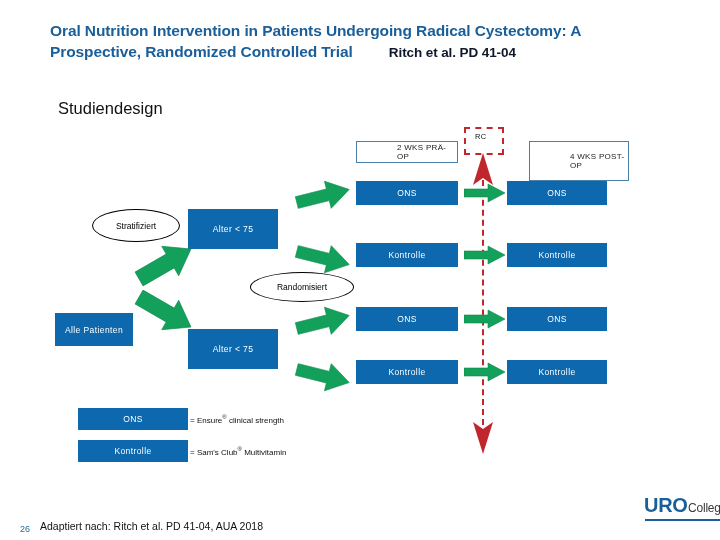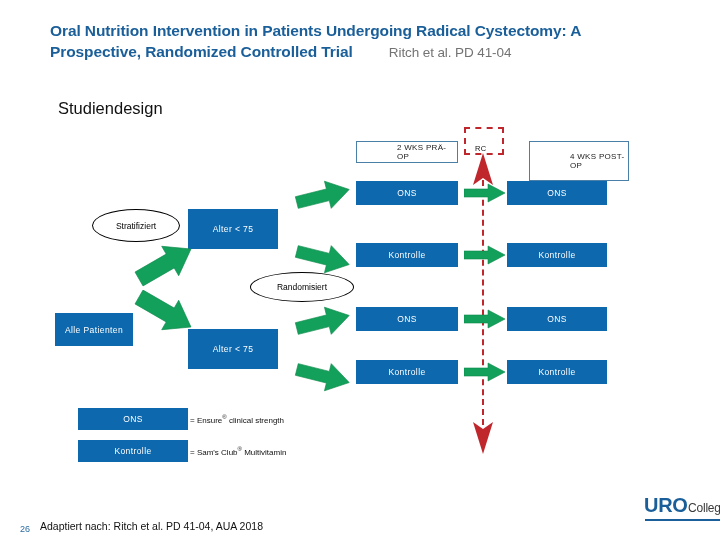--- a/index.html
+++ b/index.html
@@ -22,22 +22,22 @@
     left: 50px;
     top: 20px;
     width: 625px;
     font-size: 15.5px;
     line-height: 1.36;
     color: #1a5f99;
     font-weight: bold;
     letter-spacing: -0.1px;
   }
   #slide-title .plain {
-    font-weight: normal;
-    color: #737373;
+    font-weight: bold;
+    color: #0f172a;
     font-size: 13.5px;
     padding-left: 32px;
   }
 
   #slide-subtitle {
     position: absolute;
     left: 58px;
     top: 99px;
     font-size: 16.5px;
     color: #111111;
@@ -183,21 +183,21 @@
 
   <svg class="arrow" style="left:471px; top:153px;" width="24" height="34" viewBox="0 0 24 34">
     <polygon points="12,0 22,32 12,25 2,32" fill="#c0272d"></polygon>
   </svg>
 
   <svg class="arrow" style="left:471px; top:420px;" width="24" height="34" viewBox="0 0 24 34">
     <polygon points="12,34 2,2 12,9 22,2" fill="#c0272d"></polygon>
   </svg>
 
   <div id="rc-box" style="left:464px; top:127px; width:40px; height:28px;"></div>
-  <div id="rc-label" style="left:475px; top:132px;margin-top:12px;">RC</div>
+  <div id="rc-label" style="left:475px; top:132px;">RC</div>
 
   <div class="hdr-box" style="left:356px; top:141px; width:102px; height:22px;">2 WKS PRÄ-OP</div>
   <div class="hdr-box" style="left:529px; top:141px; width:100px; height:40px;">4 WKS POST-OP</div>
 
   <div class="blue-box" style="left:55px; top:269px; width:78px; height:33px;margin-top:44px;">Alle Patienten</div>
 
   <div class="ellipse" style="left:92px; top:209px; width:88px; height:33px;">Stratifiziert</div>
 
   <div class="ellipse" style="left:250px; top:272px; width:104px; height:30px;">Randomisiert</div>
 

